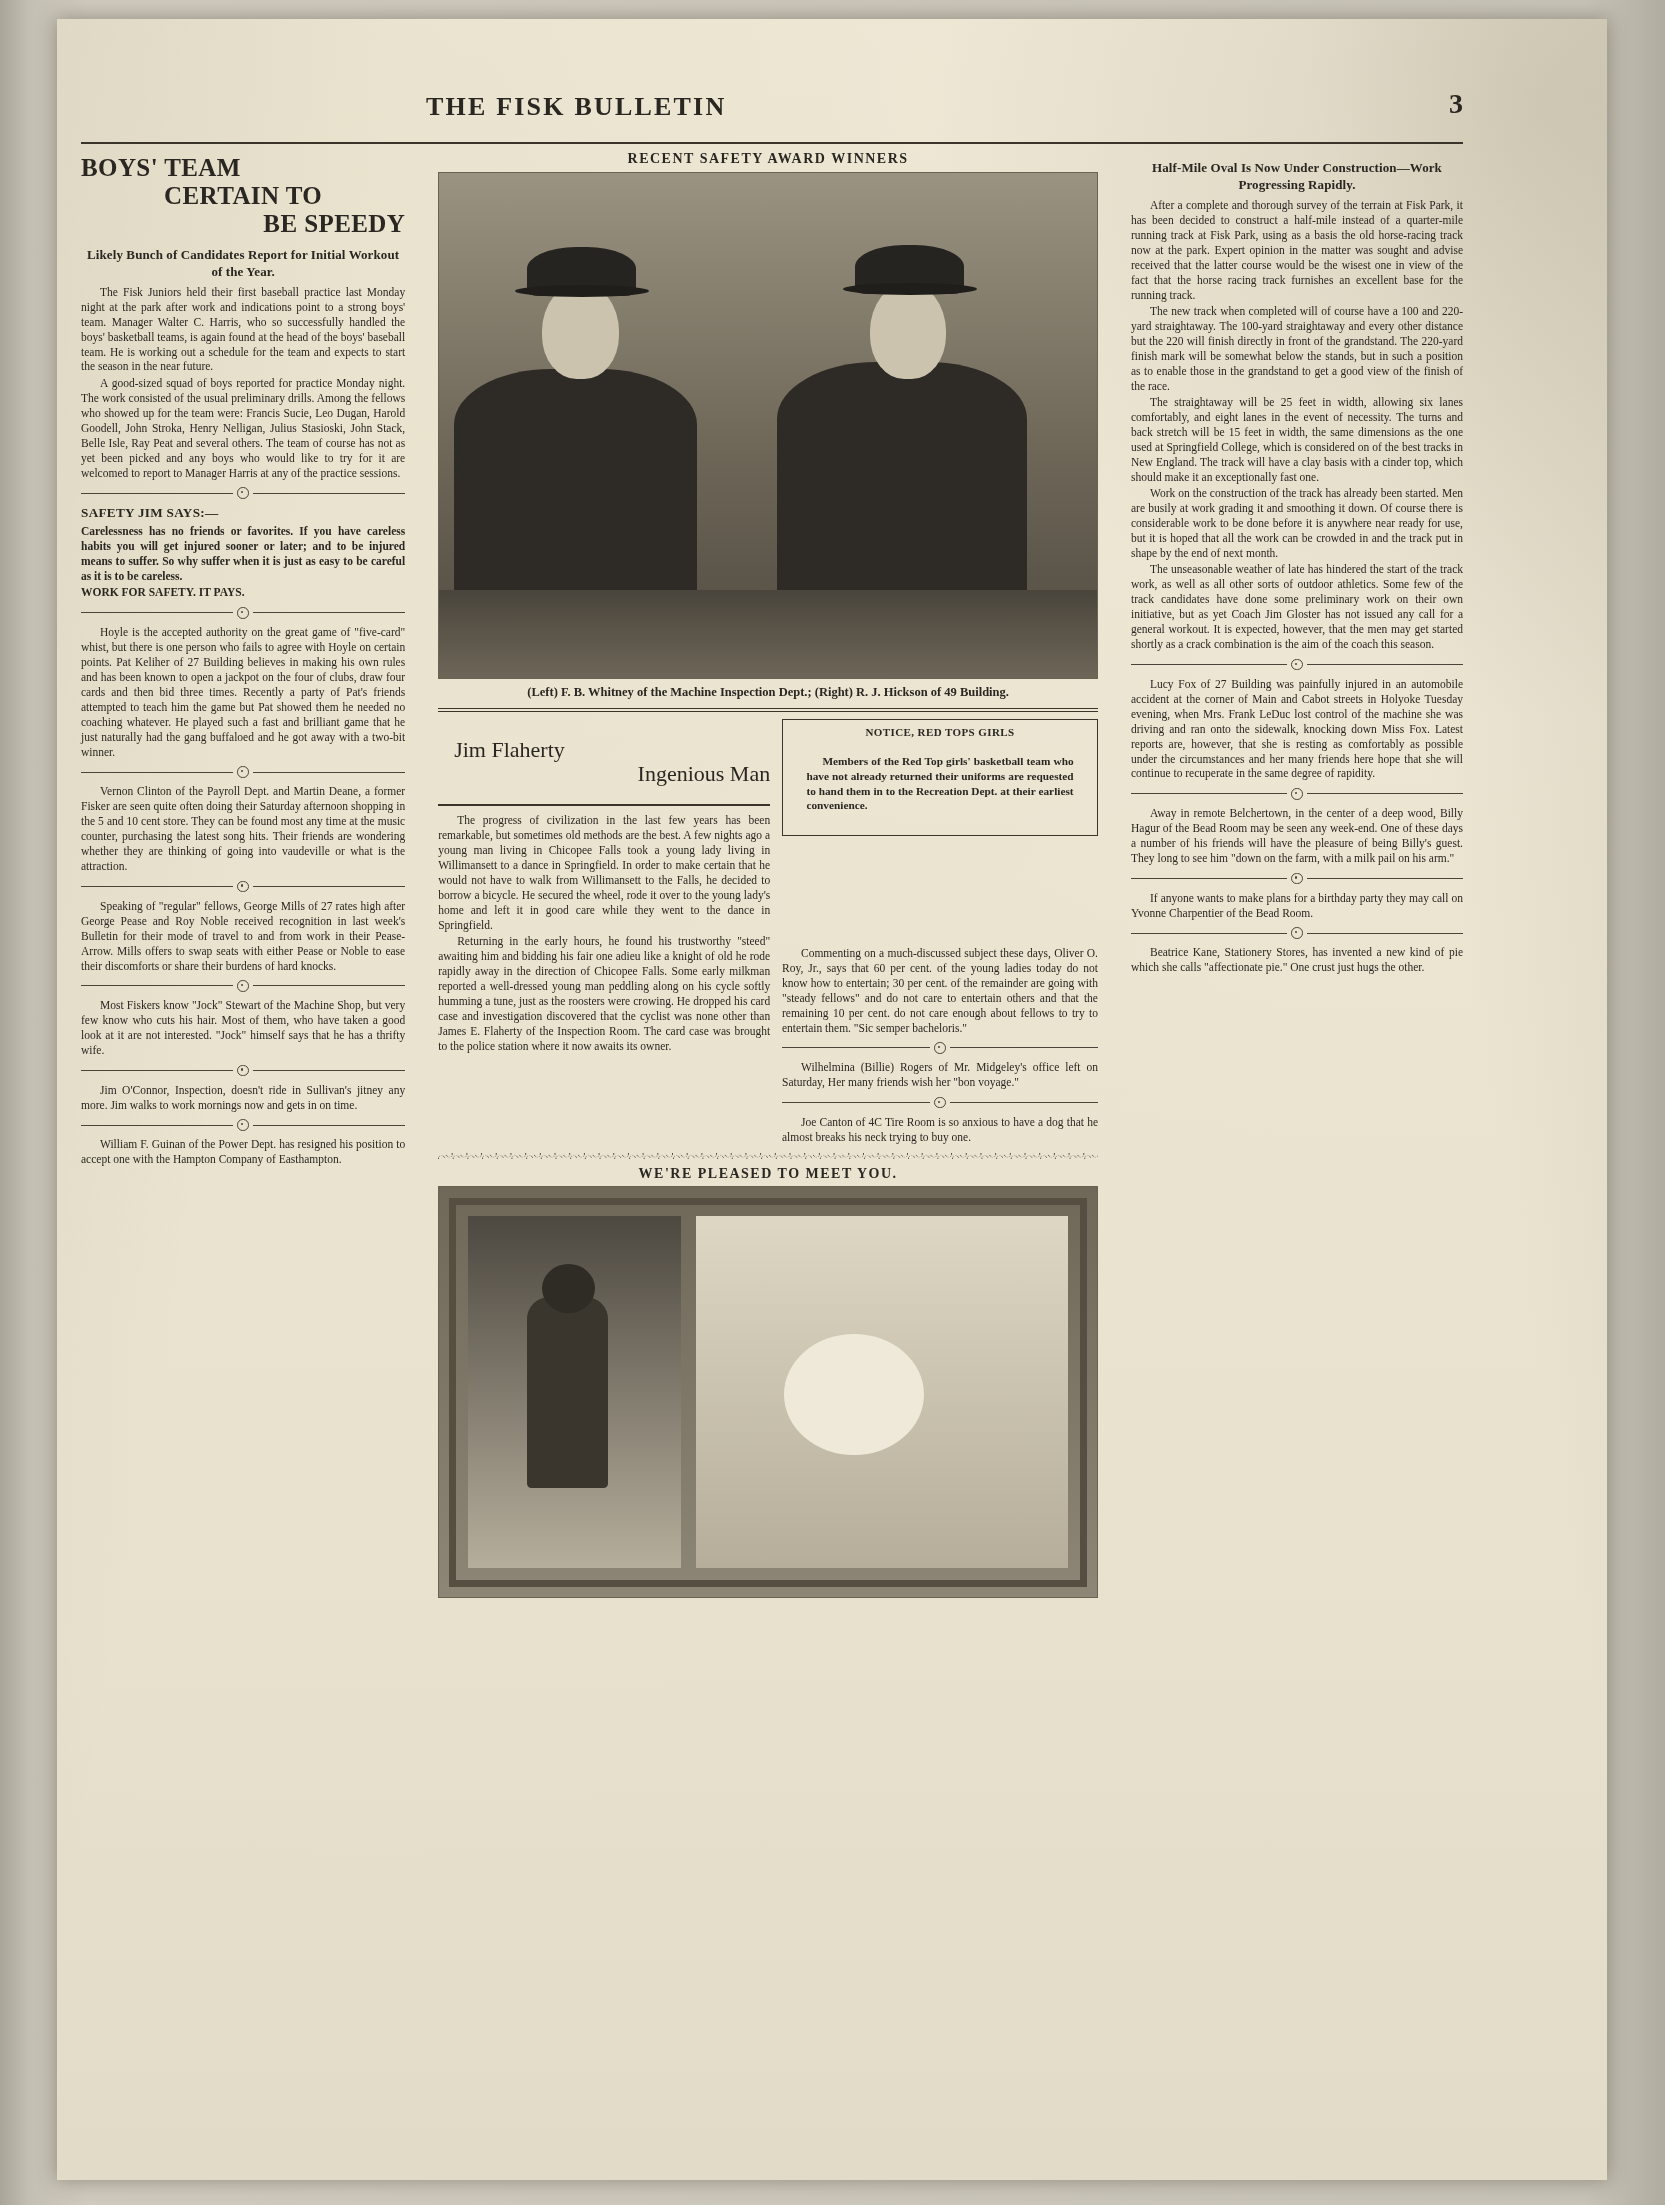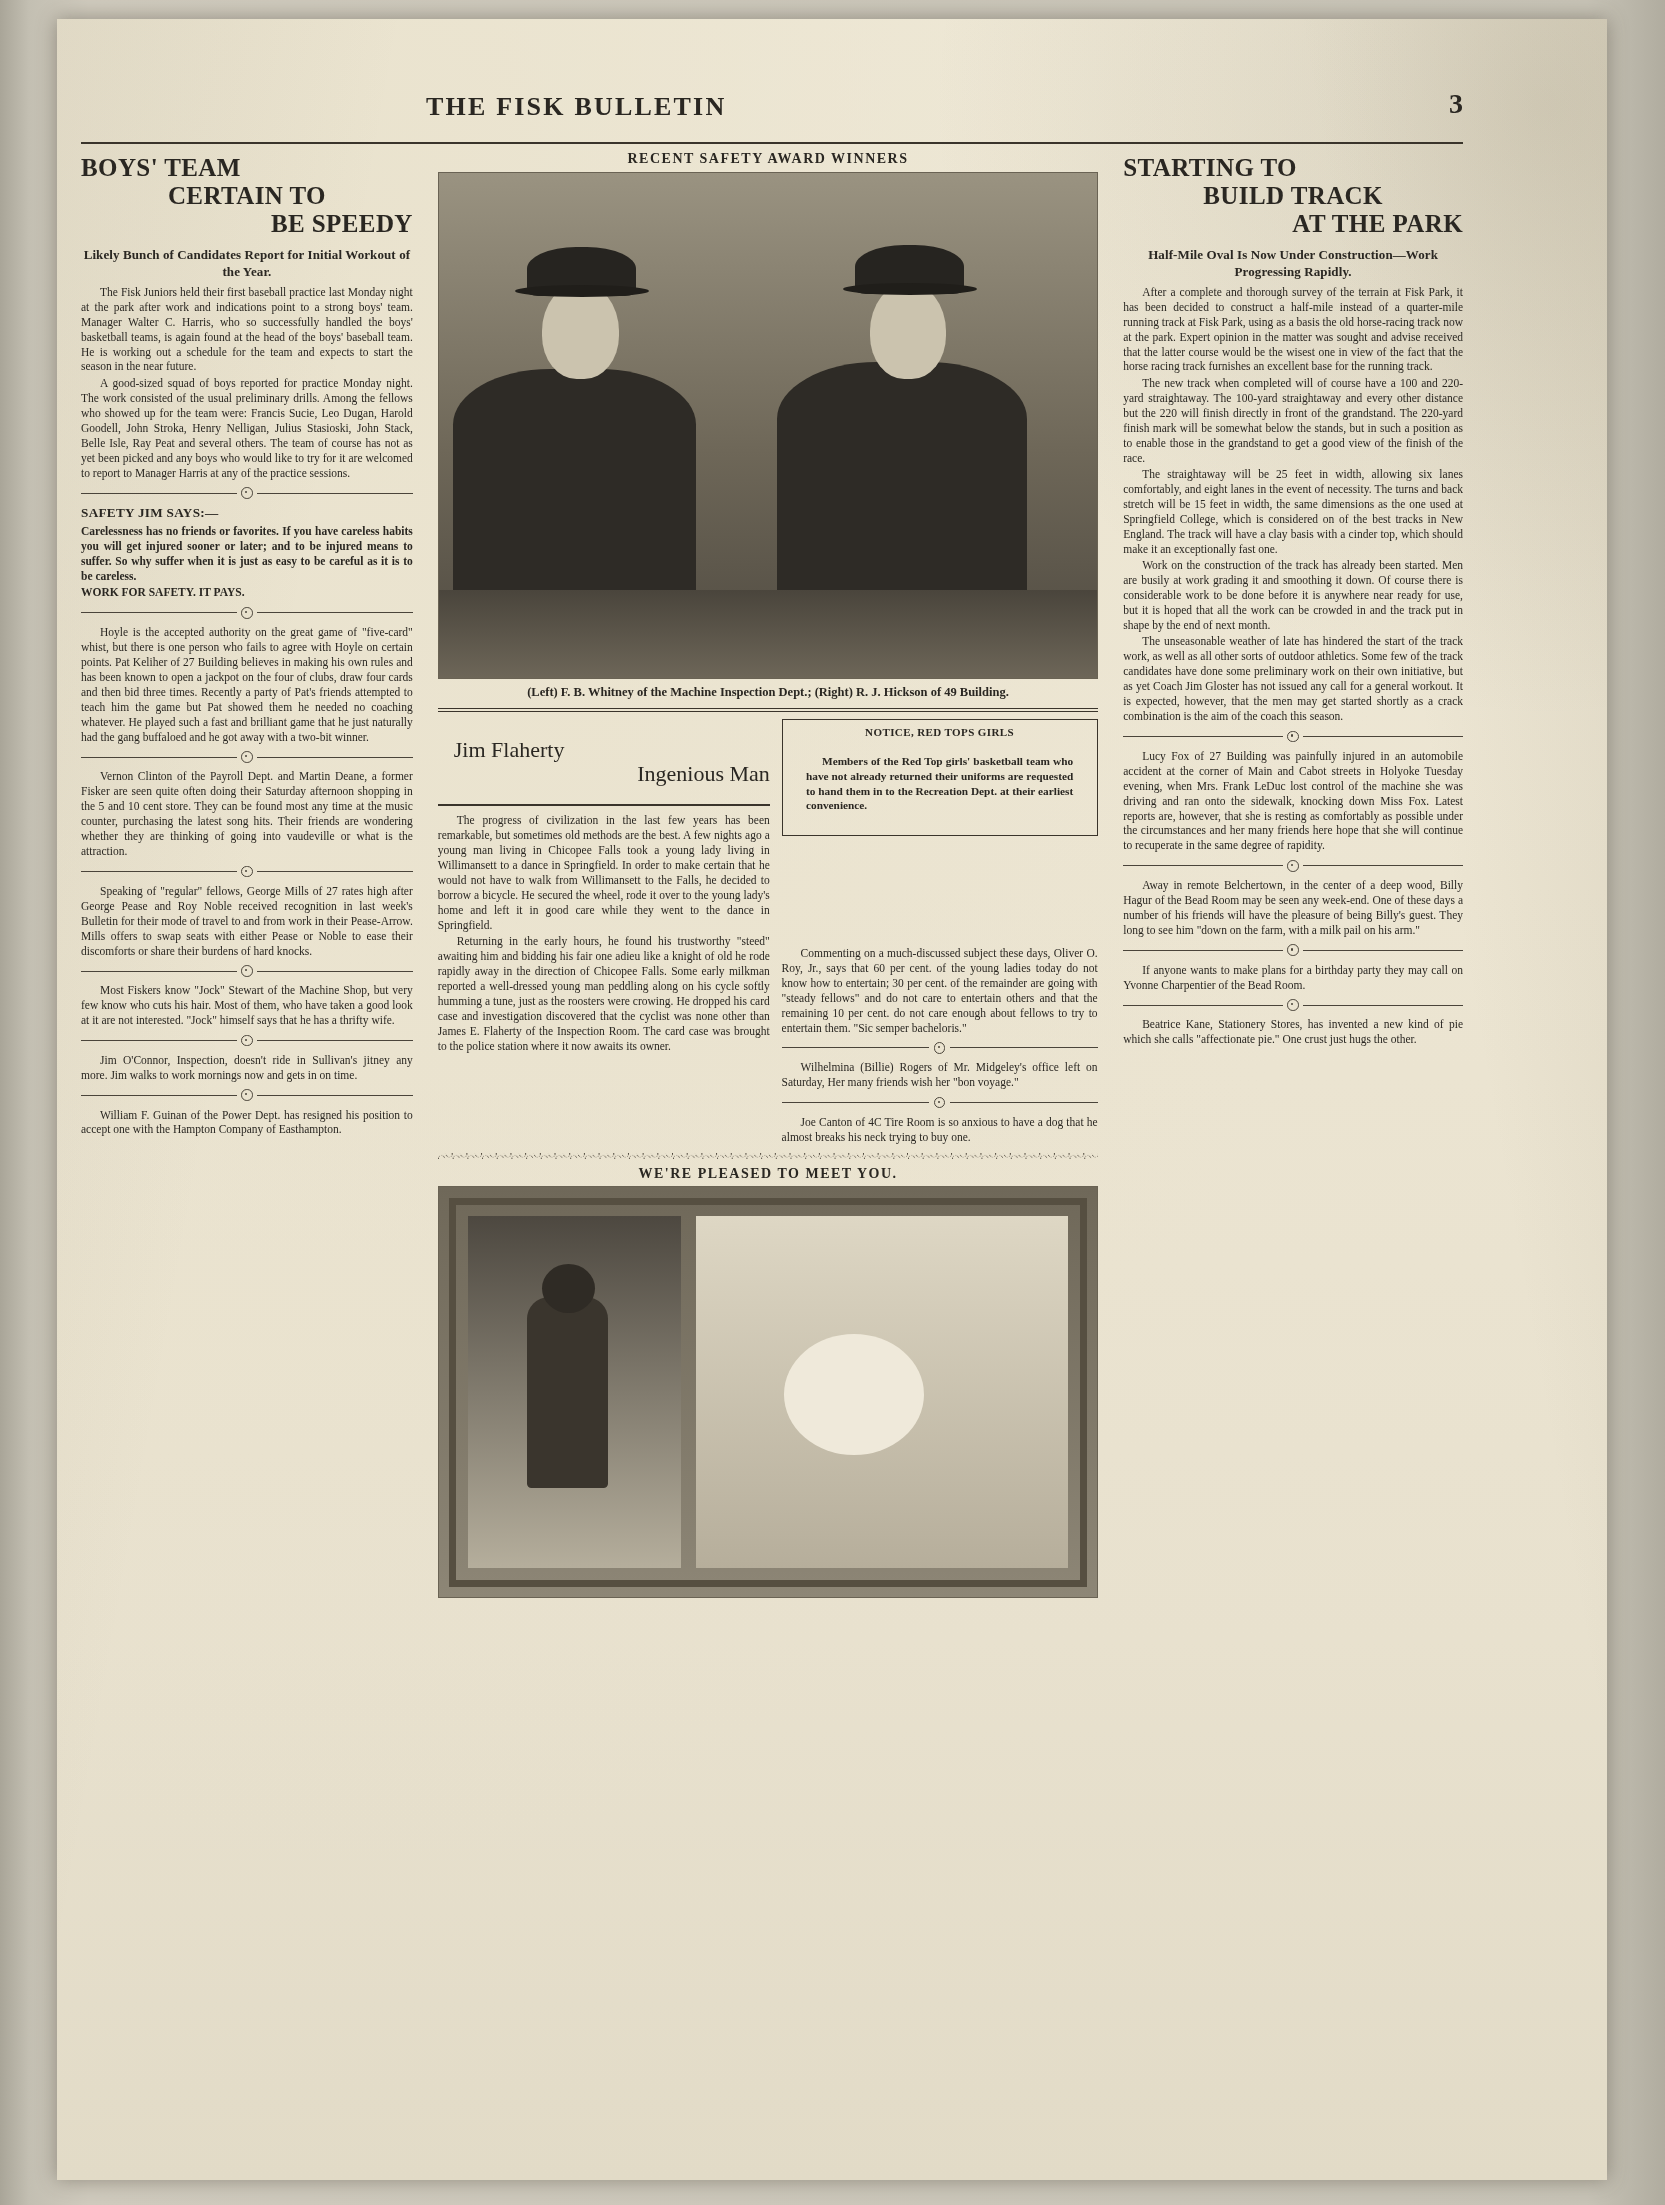--- a/index.html
+++ b/index.html
@@ -20,21 +20,21 @@
        linear-gradient(260deg, rgba(120,110,85,.14) 0%, rgba(0,0,0,0) 16%),
        radial-gradient(circle at 96% 4%, rgba(110,100,70,.18), rgba(0,0,0,0) 24%);
   }
   .content{position:absolute;left:81px;top:88px;width:1382px;height:1999px;color:#2a2722;}
   
   .masthead{position:relative;height:51px;}
   .mast-title{position:absolute;left:345px;top:4.4px;font-size:26px;letter-spacing:2.2px;font-weight:bold;}
   .mast-page{position:absolute;right:0;top:0;font-size:28px;font-weight:bold;}
   .rule{height:2.2px;background:#3a342b;margin-top:2.9px;}
   .rule.thin{height:1.5px;}
-  .cols{display:flex;margin-top:7.4px;}
+  .cols{display:flex;margin-top:7.4px;gap:8px;}
   .col{box-sizing:border-box;}
   .colL{width:345px;padding-right:13.2px;}
   .colM{width:684px;padding:0 11.8px;}
   .colR{width:353px;padding-left:13.2px;}
   h1.hd{font-size:25px;line-height:1.12;font-weight:bold;margin:2.9px 0 0 0;text-align:right;letter-spacing:0.4px;}
   h1.hd .l1{display:block;text-align:left;}
   h1.hd .l2{display:block;text-align:center;}
   h1.hd .l3{display:block;text-align:right;}
   .subhd{font-size:13px;font-weight:bold;line-height:1.28;text-align:center;margin:8.8px 0 4.4px;letter-spacing:0.1px;}
   p.body{font-size:11.5px;line-height:1.30;text-align:justify;margin:0 0 1.5px 0;text-indent:19px;
@@ -211,25 +211,20 @@
           <div class="frame" style="left:10.3px;top:10.3px;right:10.3px;bottom:10.3px;border-color:#564f41;"></div>
           <div style="position:absolute;left:29px;top:29px;width:213px;bottom:29px;background:linear-gradient(180deg,#4d4840,#b5ae9c);"></div>
           <div style="position:absolute;left:88px;top:110px;width:81px;height:191px;background:#3a352d;border-radius:22px 22px 4.4px 4.4px;"></div>
           <div style="position:absolute;left:103px;top:77px;width:53px;height:49px;background:#2f2b25;border-radius:50%;"></div>
           <div style="position:absolute;left:257px;top:29px;right:29px;bottom:29px;background:linear-gradient(180deg,#ded7c4,#b6ae9b);"></div>
           <div style="position:absolute;left:345px;top:147px;width:140px;height:121px;background:#efe9da;border-radius:50%;"></div>
         </div>
       </div>
 
       <div class="col colR">
-        <h1 class="hd">
-          <span class="l1">STARTING TO</span>
-          <span class="l2">BUILD TRACK</span>
-          <span class="l3">AT THE PARK</span>
-        </h1>
         <div class="subhd">Half-Mile Oval Is Now Under Construction—Work Progressing Rapidly.</div>
         <p class="body">After a complete and thorough survey of the terrain at Fisk Park, it has been decided to construct a half-mile instead of a quarter-mile running track at Fisk Park, using as a basis the old horse-racing track now at the park. Expert opinion in the matter was sought and advise received that the latter course would be the wisest one in view of the fact that the horse racing track furnishes an excellent base for the running track.</p>
         <p class="body">The new track when completed will of course have a 100 and 220-yard straightaway. The 100-yard straightaway and every other distance but the 220 will finish directly in front of the grandstand. The 220-yard finish mark will be somewhat below the stands, but in such a position as to enable those in the grandstand to get a good view of the finish of the race.</p>
         <p class="body">The straightaway will be 25 feet in width, allowing six lanes comfortably, and eight lanes in the event of necessity. The turns and back stretch will be 15 feet in width, the same dimensions as the one used at Springfield College, which is considered on of the best tracks in New England. The track will have a clay basis with a cinder top, which should make it an exceptionally fast one.</p>
         <p class="body">Work on the construction of the track has already been started. Men are busily at work grading it and smoothing it down. Of course there is considerable work to be done before it is anywhere near ready for use, but it is hoped that all the work can be crowded in and the track put in shape by the end of next month.</p>
         <p class="body">The unseasonable weather of late has hindered the start of the track work, as well as all other sorts of outdoor athletics. Some few of the track candidates have done some preliminary work on their own initiative, but as yet Coach Jim Gloster has not issued any call for a general workout. It is expected, however, that the men may get started shortly as a crack combination is the aim of the coach this season.</p>
         <div class="orn">
             <span class="ln"></span>
             <span class="dot"></span>
             <span class="ln"></span>

